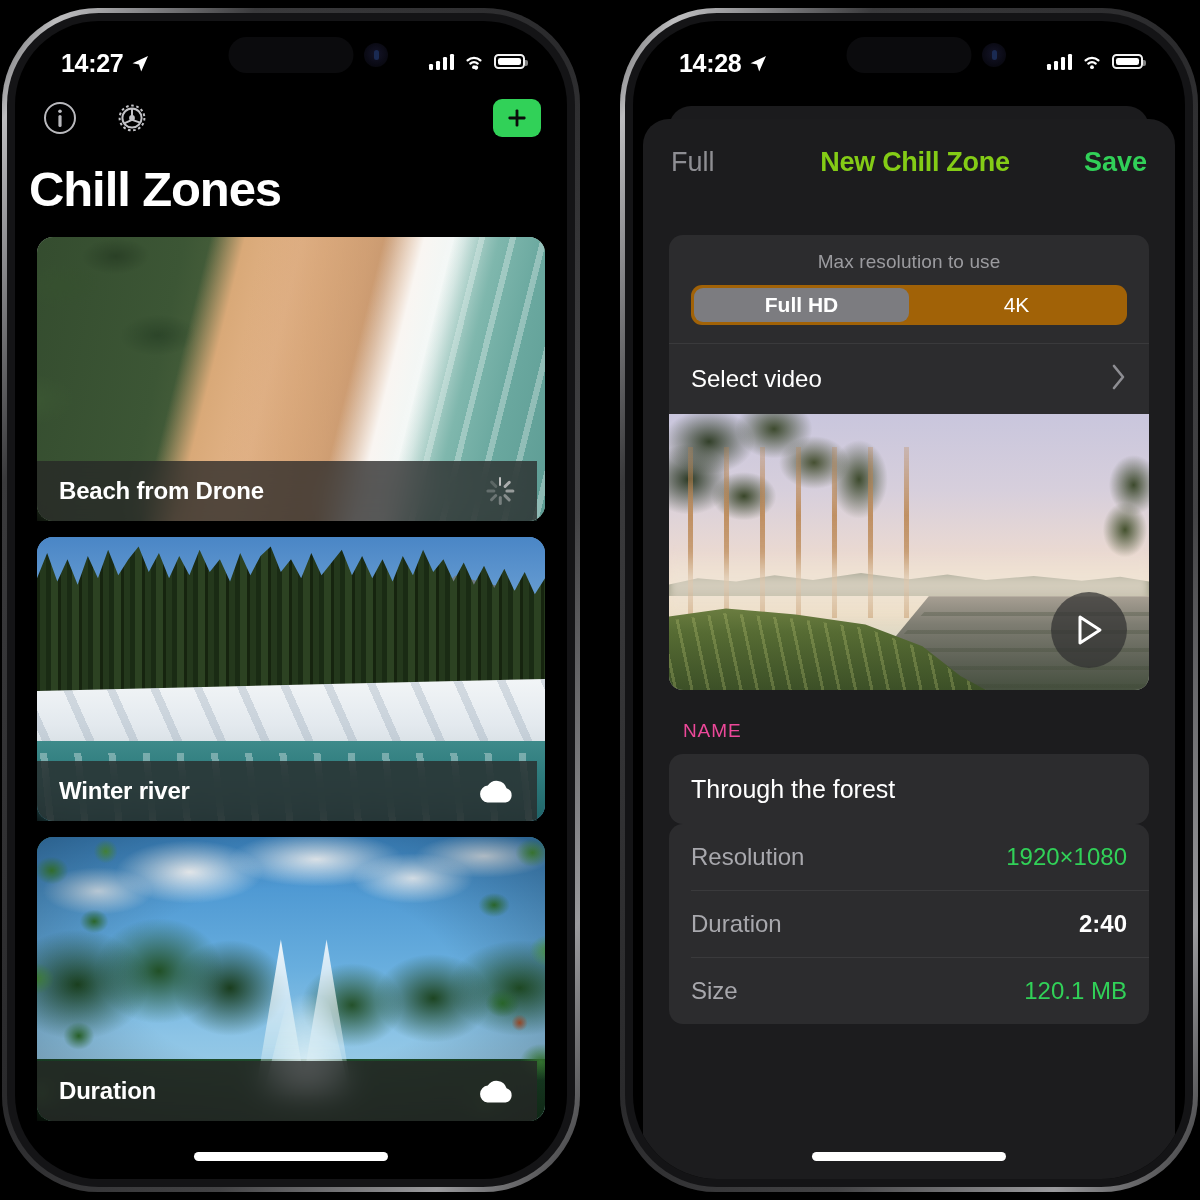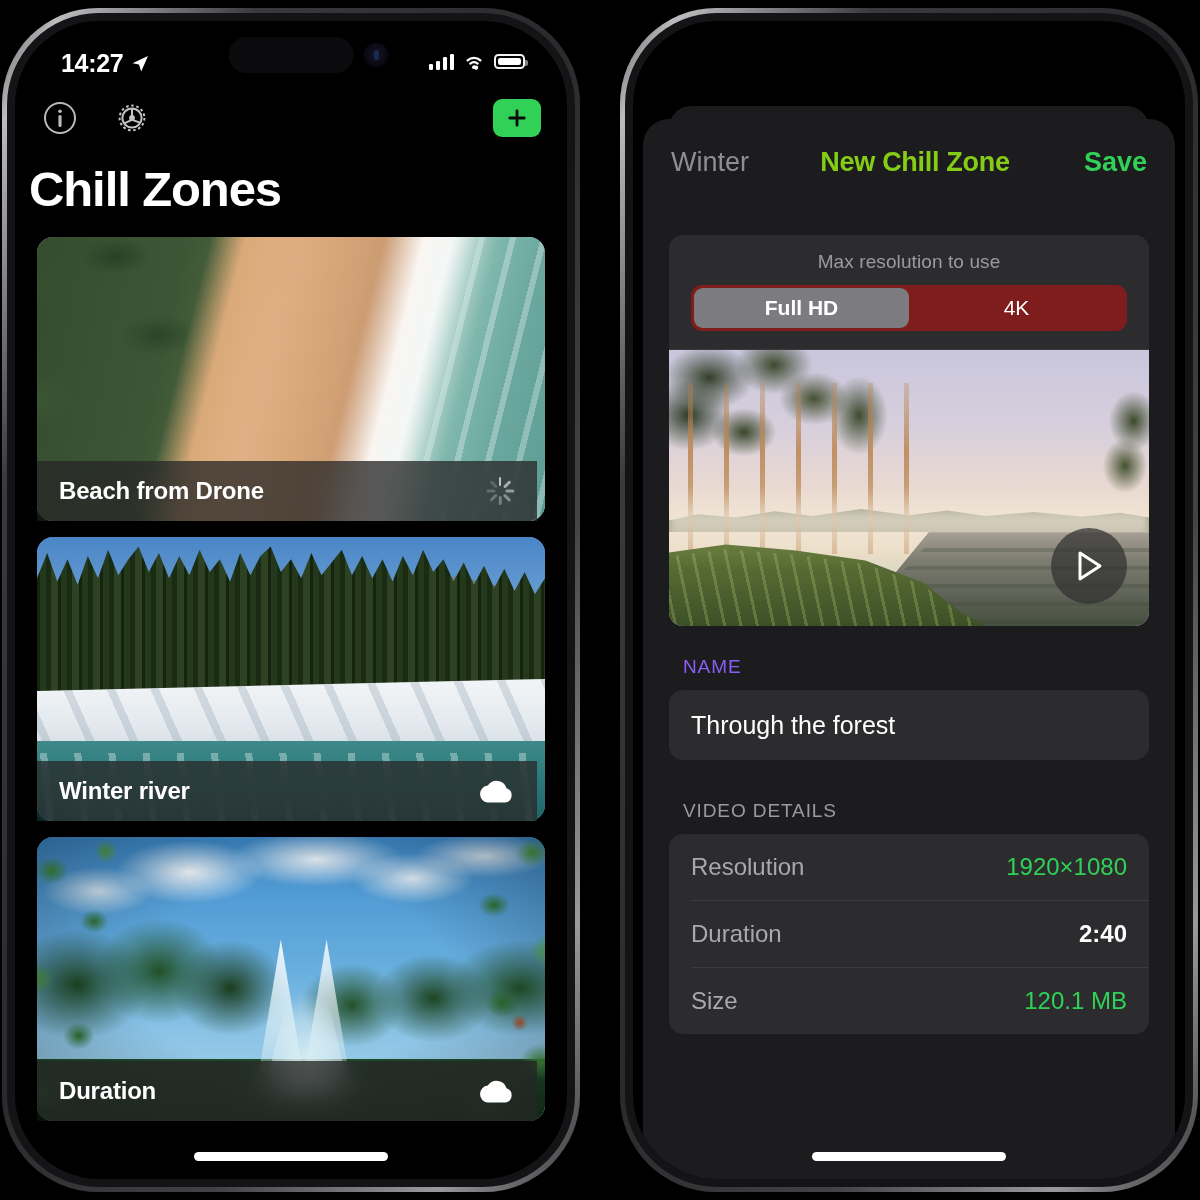--- a/index.html
+++ b/index.html
@@ -335,21 +335,21 @@
   }
   .nav-save { margin-left:auto; font-size: 27px; font-weight: 600; color:#31d158; z-index:2; }
 
   .sheet-body { padding: 30px 26px 0; }
 
   .group { border-radius: 14px; background: #2c2c2e; overflow: hidden; }
   .group-pad { padding: 16px 22px 18px; }
   .group-label { font-size: 19px; color:#9b9b9f; margin-bottom: 12px; letter-spacing:.1px;text-align:center; }
 
   .segmented {
-    display:flex; background:#7f1d1d; border-radius: 11px; padding: 3px; height: 46px;
+    display:flex; background:#a16207; border-radius: 11px; padding: 3px; height: 40px;
   }
   .seg {
     flex:1; display:flex; align-items:center; justify-content:center;
     font-size: 21px; color:#fff; border-radius: 9px;
   }
   .seg.active { background:#7c7c80; font-weight:600; }
 
   .row-divider { height:1px; background:#3a3a3c; margin-left: 0; }
 
   .row-select {
@@ -431,21 +431,21 @@
   }
   .forest .waterrefl {
     position:absolute; right:0; bottom:0; width: 62%; height: 30%;
     opacity:.5;
     background: repeating-linear-gradient(180deg,
       transparent 0 5px, rgba(60,70,50,.55) 5px 9px, transparent 9px 18px);
     clip-path: polygon(26% 0%, 100% 0%, 100% 100%, 0% 100%);
   }
 
   .name-label {
-    font-size: 19px; color:#8b5cf6; letter-spacing:.9px;
+    font-size: 19px; color:#ec4899; letter-spacing:.9px;
     margin: 30px 0 12px 14px;
   }
   .name-field {
     height: 70px; border-radius: 14px; background:#2c2c2e;
     display:flex; align-items:center; padding: 0 22px;
     font-size: 25px; color:#fff;
   }
   .details-label {
     font-size: 19px; color:#9b9b9f; letter-spacing:.9px;
     margin: 40px 0 12px 14px;
@@ -605,42 +605,76 @@
 
       <div class="home-ind"></div>
     </div>
   </div>
 
   <div class="phone right">
     <div class="phone-edge"></div>
     <div class="phone-edge2"></div>
     <div class="screen">
 
+      <div class="statusbar">
+        <div class="sb-time">
+          <span>14:28</span>
+          <svg class="loc-arrow" width="20" height="20" viewBox="0 0 20 20">
+            <path d="M18 2 L2.5 9.3 L9 10.6 L11.2 17.5 Z" fill="#fff"></path>
+          </svg>
+        </div>
+        <div class="dynamic-island"></div>
+        <div class="front-cam"></div>
+        <div class="sb-right">
+          <span class="bars">
+              <i></i>
+              <i></i>
+              <i></i>
+              <i></i>
+            </span>
+          <svg width="22" height="17" viewBox="0 0 22 17">
+            <path d="M4.6 7.4 A9.4 9.4 0 0 1 17.4 7.4" stroke="#fff" stroke-width="2.3" fill="none" stroke-linecap="round"></path>
+            <path d="M7.3 10.6 A5.6 5.6 0 0 1 14.7 10.6" stroke="#fff" stroke-width="2.3" fill="none" stroke-linecap="round"></path>
+            <circle cx="11" cy="14.2" r="1.9" fill="#fff"></circle>
+          </svg>
+          <span class="batt">
+              <span></span>
+            </span>
+        </div>
+      </div>
 
       <div class="sheet-behind"></div>
 
       <div class="sheet">
 
         <div class="sheet-nav">
-          <span class="nav-close">Winter</span>
+          <span class="nav-close">Full</span>
           <span class="nav-title">New Chill Zone</span>
           <span class="nav-save">Save</span>
         </div>
 
         <div class="sheet-body">
 
           <div class="group">
             <div class="group-pad">
               <div class="group-label">Max resolution to use</div>
               <div class="segmented">
                 <div class="seg active">Full HD</div>
                 <div class="seg">4K</div>
               </div>
             </div>
             <div class="row-divider"></div>
+            <div class="row-select">
+              <span class="lbl">Select video</span>
+              <span class="chev">
+                <svg width="16" height="28" viewBox="0 0 16 28">
+                  <path d="M3 3 L12 14 L3 25" stroke="#8e8e93" stroke-width="2.6" fill="none" stroke-linecap="round" stroke-linejoin="round"></path>
+                </svg>
+              </span>
+            </div>
             <div class="video-preview">
               <div class="forest">
                 <div class="sky"></div>
                   <div class="farline"></div>
                   <div class="grove"></div>
                 <div class="rightgrove"></div>
                   <div class="trunks"></div>
                   <div class="mist"></div>
                 <div class="water"></div>
                   <div class="waterrefl"></div>
@@ -653,21 +687,20 @@
                 </svg>
               </div>
             </div>
           </div>
 
           <div class="name-label">NAME</div>
           <div class="name-field">
             <span>Through the forest</span>
           </div>
 
-          <div class="details-label">VIDEO DETAILS</div>
           <div class="details">
             <div class="drow">
               <span class="k">Resolution</span>
               <span class="v" style="color:#31d158">1920×1080</span>
             </div>
             <div class="ddiv"></div>
             <div class="drow">
               <span class="k">Duration</span>
               <span class="v" style="color:#ffffff;font-weight:600">2:40</span>
             </div>

